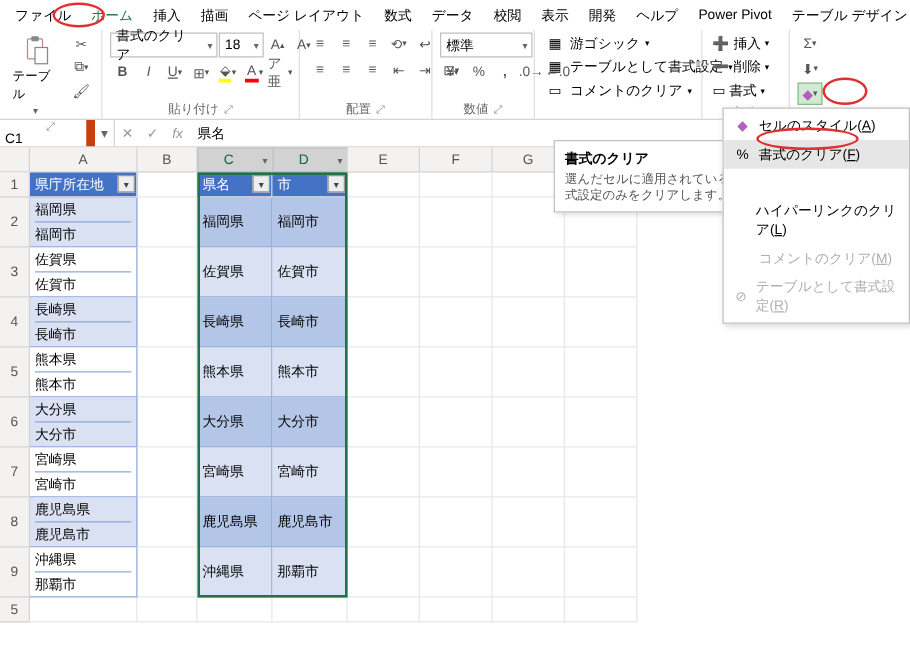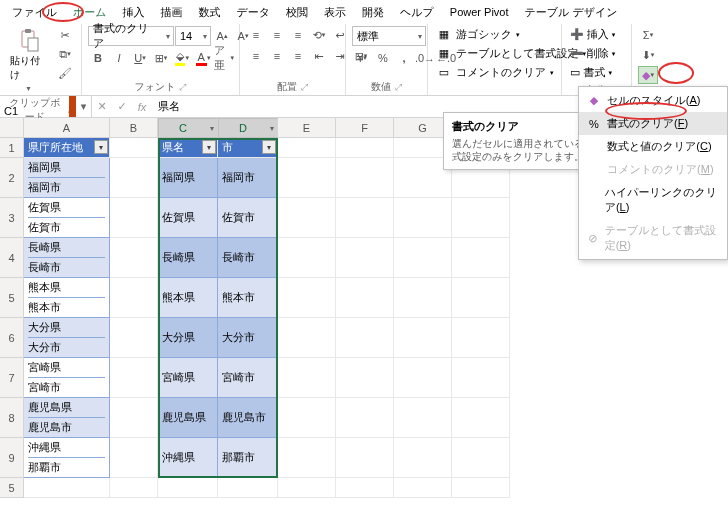--- a/index.html
+++ b/index.html
@@ -73,20 +73,21 @@
 svg{display:block}
 </style>
 </head>
 <body>
 
 <div class="menubar">
   <span class="mi">ファイル</span>
   <span class="mi active">ホーム</span>
   <span class="mi">挿入</span>
   <span class="mi">描画</span>
+  <span class="mi">ページ レイアウト</span>
   <span class="mi">数式</span>
   <span class="mi">データ</span>
   <span class="mi">校閲</span>
   <span class="mi">表示</span>
   <span class="mi">開発</span>
   <span class="mi">ヘルプ</span>
   <span class="mi">Power Pivot</span>
   <span class="mi">テーブル デザイン</span>
 </div>
 <div class="redcirc" style="left:42px;top:2px;width:42px;height:20px"></div>
@@ -96,50 +97,49 @@
   <div class="rgroup" style="width:82px">
     <div class="body">
       <div class="bigbtn">
         <span class="ic">
             <svg width="22" height="24">
               <rect x="4" y="3" width="12" height="16" fill="#fff" stroke="#b88" rx="1"></rect>
               <rect x="7" y="1" width="6" height="4" fill="#888" rx="1"></rect>
               <rect x="10" y="10" width="10" height="13" fill="#fff" stroke="#888"></rect>
             </svg>
           </span>
-        <span style="font-size:10px">貼り付け</span>
+        <span style="font-size:10px">テーブル</span>
         <span style="font-size:8px;color:#666">▾</span>
       </div>
       <div class="stack">
         <div class="minibtn">
             <span>✂</span>
           </div>
         <div class="minibtn">
             <span>⧉</span>
             <span style="font-size:7px">▾</span>
           </div>
         <div class="minibtn">
             <span>🖌</span>
           </div>
       </div>
     </div>
     <div class="label">
-        <span>クリップボード</span>
         <span class="dlg">⤢</span>
       </div>
   </div>
 
   <div class="rgroup" style="width:158px">
     <div class="body" style="flex-direction:column;gap:3px">
       <div class="row">
         <div class="sel" style="width:86px">
             <span>書式のクリア</span>
           </div>
         <div class="sel" style="width:36px">
-            <span>14</span>
+            <span>18</span>
           </div>
         <div class="minibtn">A<sup style="font-size:7px">▴</sup></div>
         <div class="minibtn">A<sup style="font-size:7px">▾</sup></div>
       </div>
       <div class="row">
         <div class="minibtn">
             <b>B</b>
           </div>
         <div class="minibtn">
             <i>I</i>
@@ -157,21 +157,21 @@
             <span style="border-bottom:3px solid #ff0000;padding:0 2px">A</span>
             <span style="font-size:7px">▾</span>
           </div>
         <div class="minibtn">
             <span>ア亜</span>
             <span style="font-size:7px">▾</span>
           </div>
       </div>
     </div>
     <div class="label">
-        <span>フォント</span>
+        <span>貼り付け</span>
         <span class="dlg">⤢</span>
       </div>
   </div>
 
   <div class="rgroup" style="width:106px">
     <div class="body" style="flex-direction:column;gap:3px">
       <div class="row">
         <div class="minibtn">≡</div>
         <div class="minibtn">≡</div>
         <div class="minibtn">≡</div>
@@ -454,28 +454,27 @@
   <div class="mrow">
       <span class="mic" style="color:#b060c0">◆</span>
       <span><span>セルのスタイル</span>(<span class="u">A</span>)</span>
     </div>
   <div class="mrow hl">
       <span class="mic">%</span>
       <span><span>書式のクリア</span>(<span class="u">F</span>)</span>
     </div>
   <div class="mrow">
       <span class="mic"></span>
-      <span><span>数式と値のクリア</span>(<span class="u">C</span>)</span>
+    </div>
+  <div class="mrow">
+      <span class="mic"></span>
+      <span><span>ハイパーリンクのクリア</span>(<span class="u">L</span>)</span>
     </div>
   <div class="mrow dis">
       <span class="mic"></span>
       <span><span>コメントのクリア</span>(<span class="u">M</span>)</span>
     </div>
-  <div class="mrow">
-      <span class="mic"></span>
-      <span><span>ハイパーリンクのクリア</span>(<span class="u">L</span>)</span>
-    </div>
   <div class="mrow dis">
       <span class="mic">⊘</span>
       <span><span>テーブルとして書式設定</span>(<span class="u">R</span>)</span>
     </div>
 </div>
 <div class="redcirc" style="left:605px;top:102px;width:82px;height:18px"></div>
 
 </body></html>

